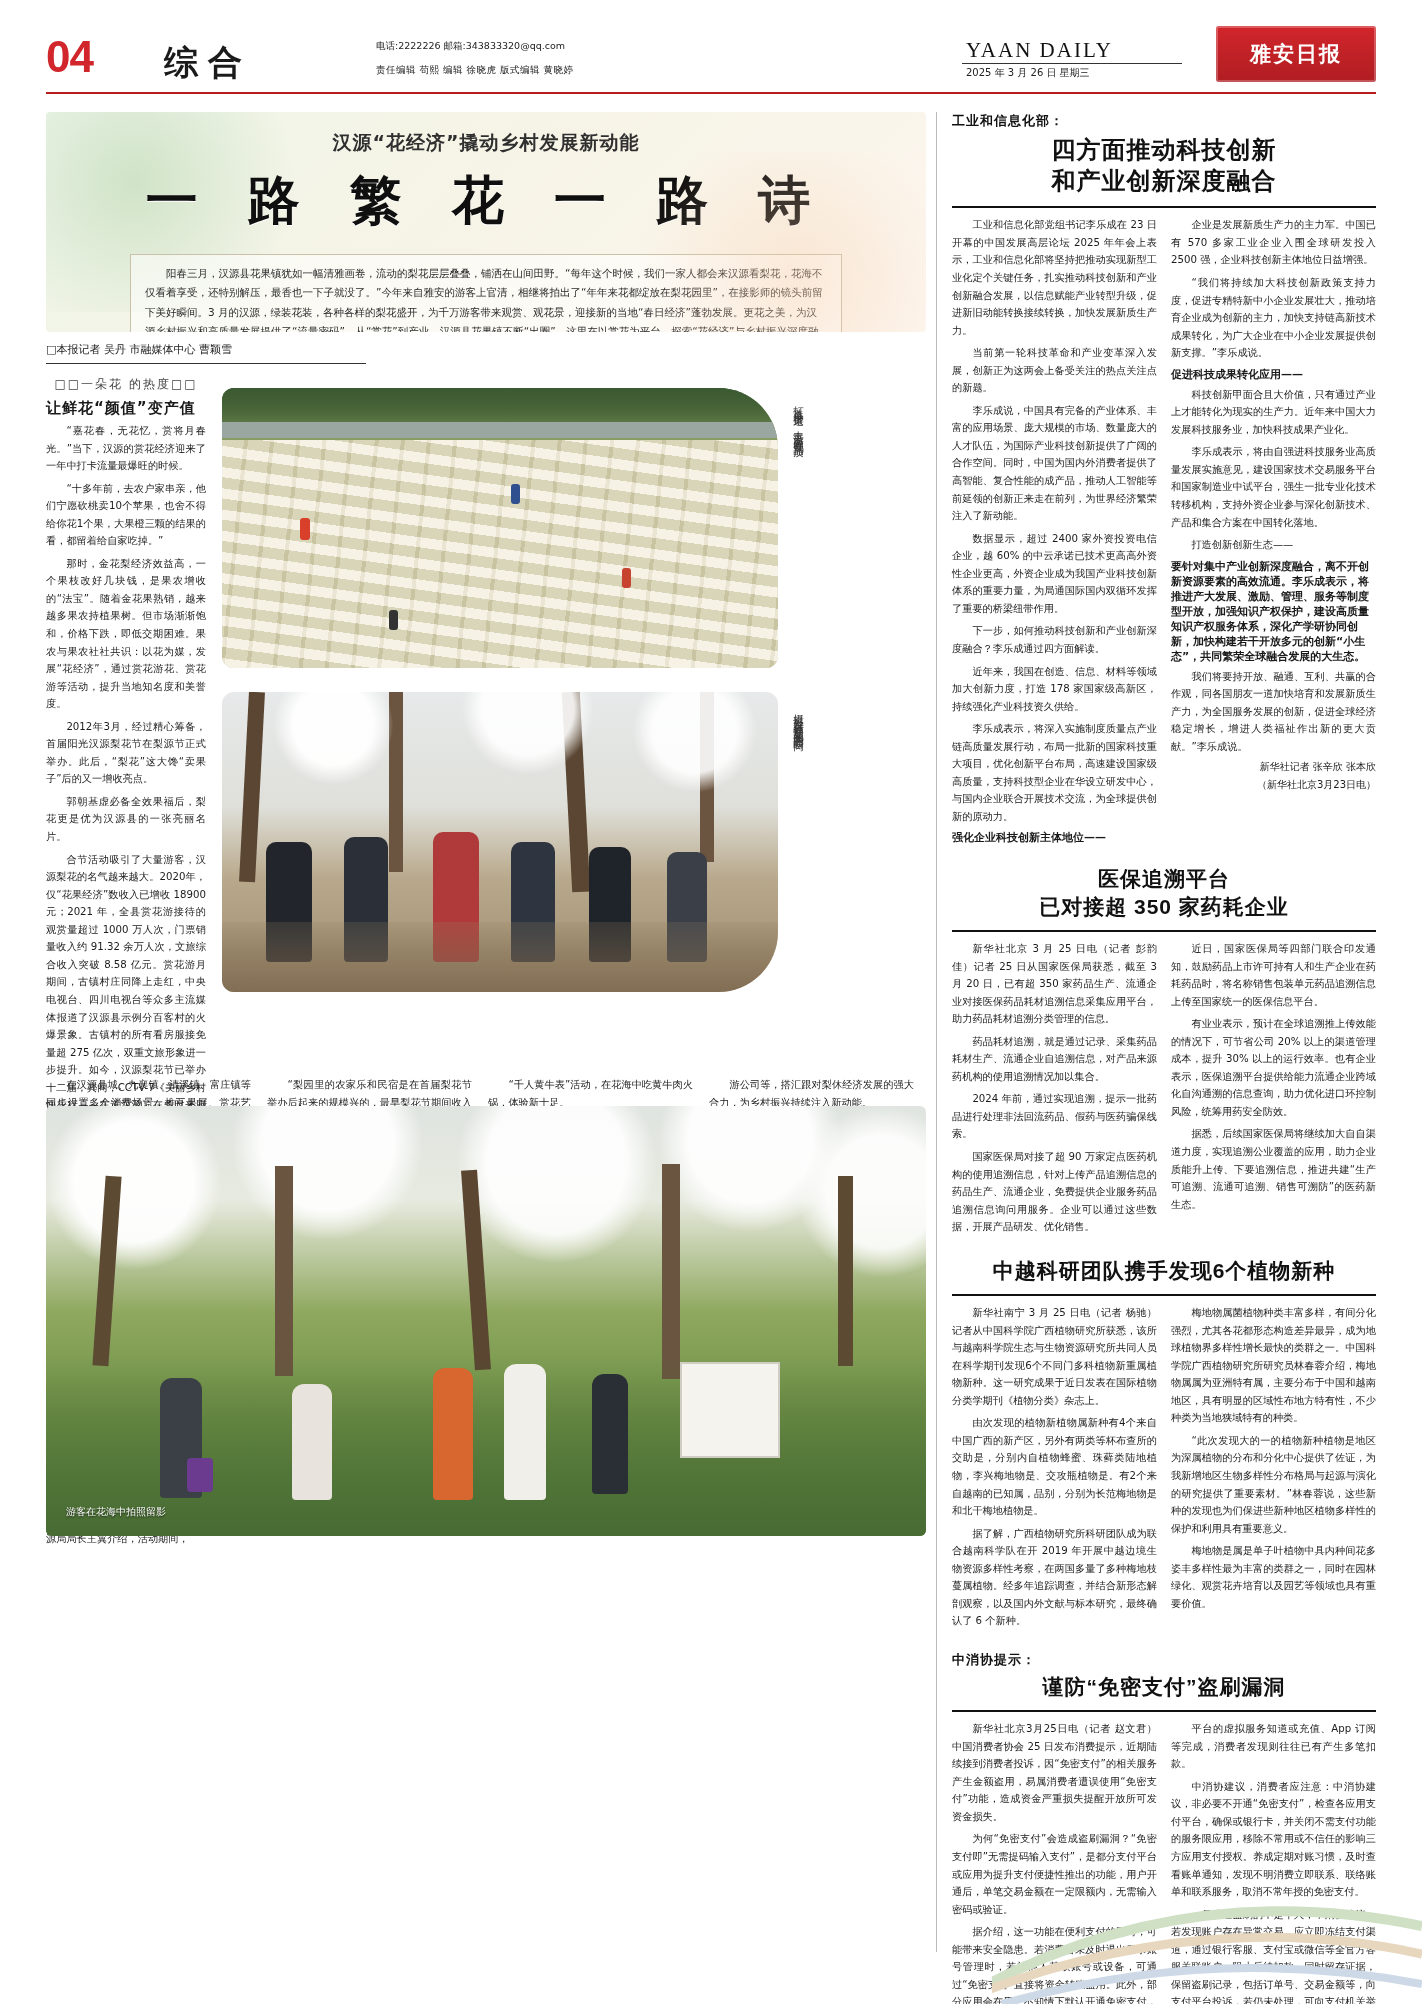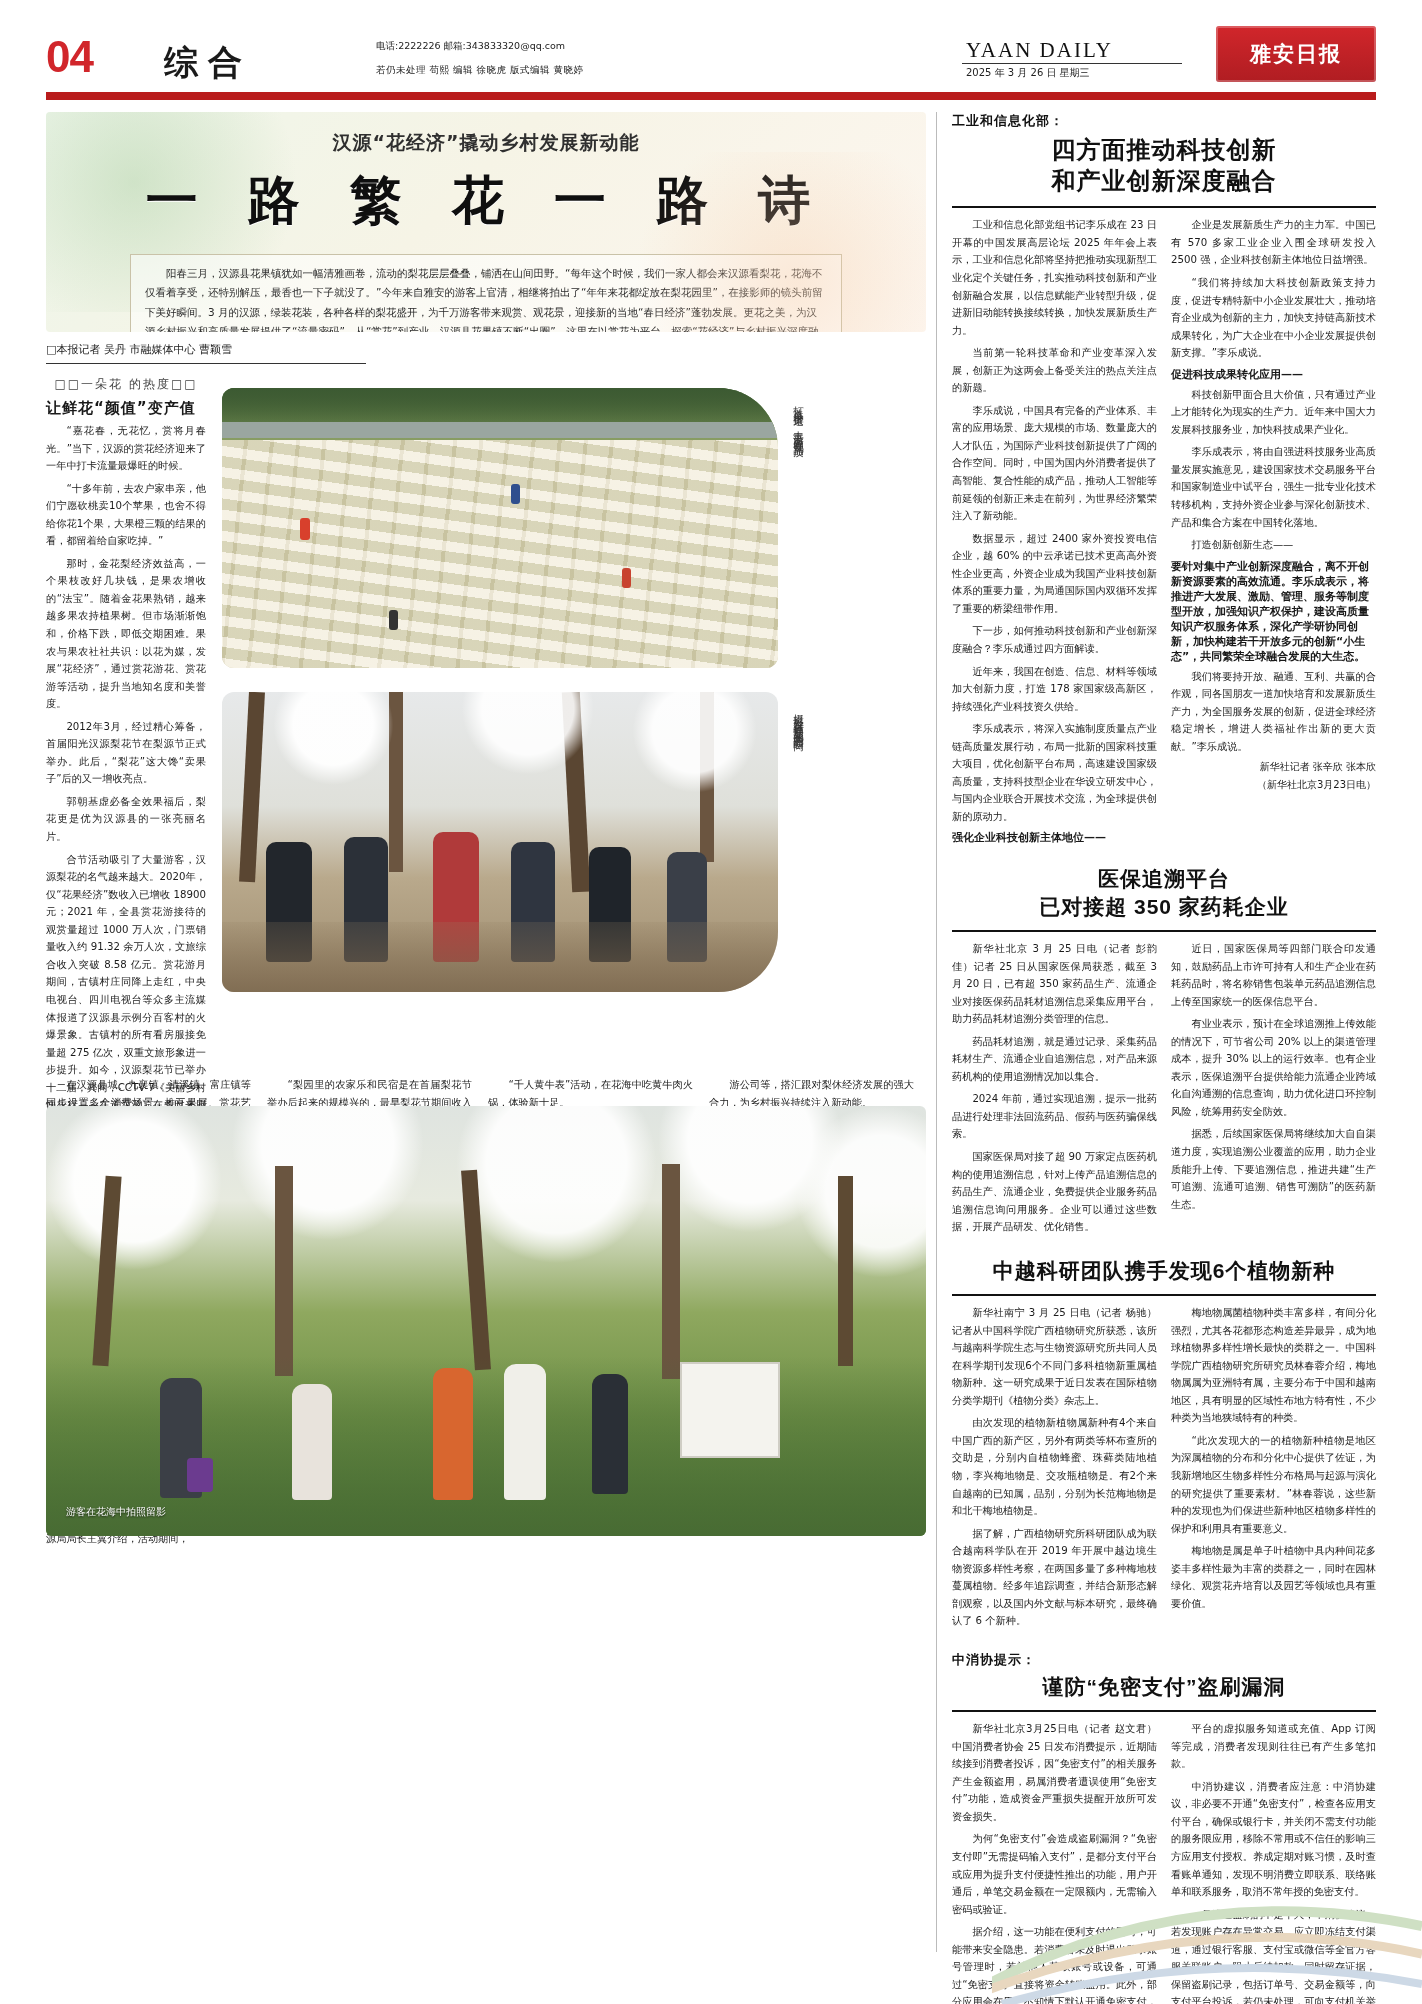--- a/index.html
+++ b/index.html
@@ -1,20 +1,20 @@
 <!DOCTYPE html>
 <html><head>
 <meta charset="utf-8">
 <style>
   html,body{margin:0;padding:0;background:#ffffff;}
   body{width:1422px;height:2004px;font-family:"Liberation Serif",serif;color:#1a1a1a;position:relative;overflow:hidden;}
   .page{width:1422px;height:2004px;position:relative;padding:0;box-sizing:border-box;}
 
   
-  .masthead{position:absolute;left:46px;top:30px;width:1330px;height:62px;border-bottom:8px solid #b91c1c;}
+  .masthead{position:absolute;left:46px;top:30px;width:1330px;height:62px;border-bottom:2px solid #b91c1c;}
   .folio{position:absolute;left:0;top:2px;font-family:"Liberation Sans",sans-serif;font-size:44px;font-weight:bold;color:#d1262b;letter-spacing:-1px;}
   .section-name{position:absolute;left:118px;top:10px;font-size:34px;font-weight:bold;letter-spacing:10px;font-family:"DejaVu Sans",sans-serif;}
   .mh-contact{position:absolute;left:330px;top:8px;font-size:9.5px;line-height:1.6;color:#222;font-family:"DejaVu Sans",sans-serif;}
   .mh-contact .row2{margin-top:9px;letter-spacing:0.5px;}
   .mh-right{position:absolute;right:0;top:0;width:440px;height:58px;}
   .yaan-daily{position:absolute;left:30px;top:8px;font-family:"Liberation Serif",serif;font-size:21px;letter-spacing:2px;color:#111;}
   .mh-date{position:absolute;left:30px;top:36px;font-size:10px;color:#222;font-family:"DejaVu Sans",sans-serif;}
   .mh-line{position:absolute;left:26px;top:33px;width:220px;height:1px;background:#333;}
   .nameplate{position:absolute;right:0;top:-4px;width:160px;height:56px;background:linear-gradient(180deg,#d1262b,#b01d22);border-radius:3px;color:#fff;display:flex;align-items:center;justify-content:center;font-size:21px;font-weight:bold;letter-spacing:2px;font-family:"DejaVu Sans",sans-serif;box-shadow:inset 0 0 0 2px rgba(255,255,255,.25);}
 
@@ -68,21 +68,21 @@
 </head>
 <body>
 
 <div class="page">
 
   <div class="masthead">
     <div class="folio">04</div>
     <div class="section-name">综合</div>
     <div class="mh-contact">
       <div>电话:2222226    邮箱:343833320@qq.com</div>
-      <div class="row2">若仍未处理 苟熙  编辑 徐晓虎  版式编辑 黄晓婷</div>
+      <div class="row2">责任编辑 苟熙  编辑 徐晓虎  版式编辑 黄晓婷</div>
     </div>
     <div class="mh-right">
       <div class="yaan-daily">YAAN DAILY</div>
       <div class="mh-line"></div>
       <div class="mh-date">2025 年 3 月 26 日   星期三</div>
       <div class="nameplate">雅安日报</div>
     </div>
   </div>
 
   <div class="vrule"></div>

